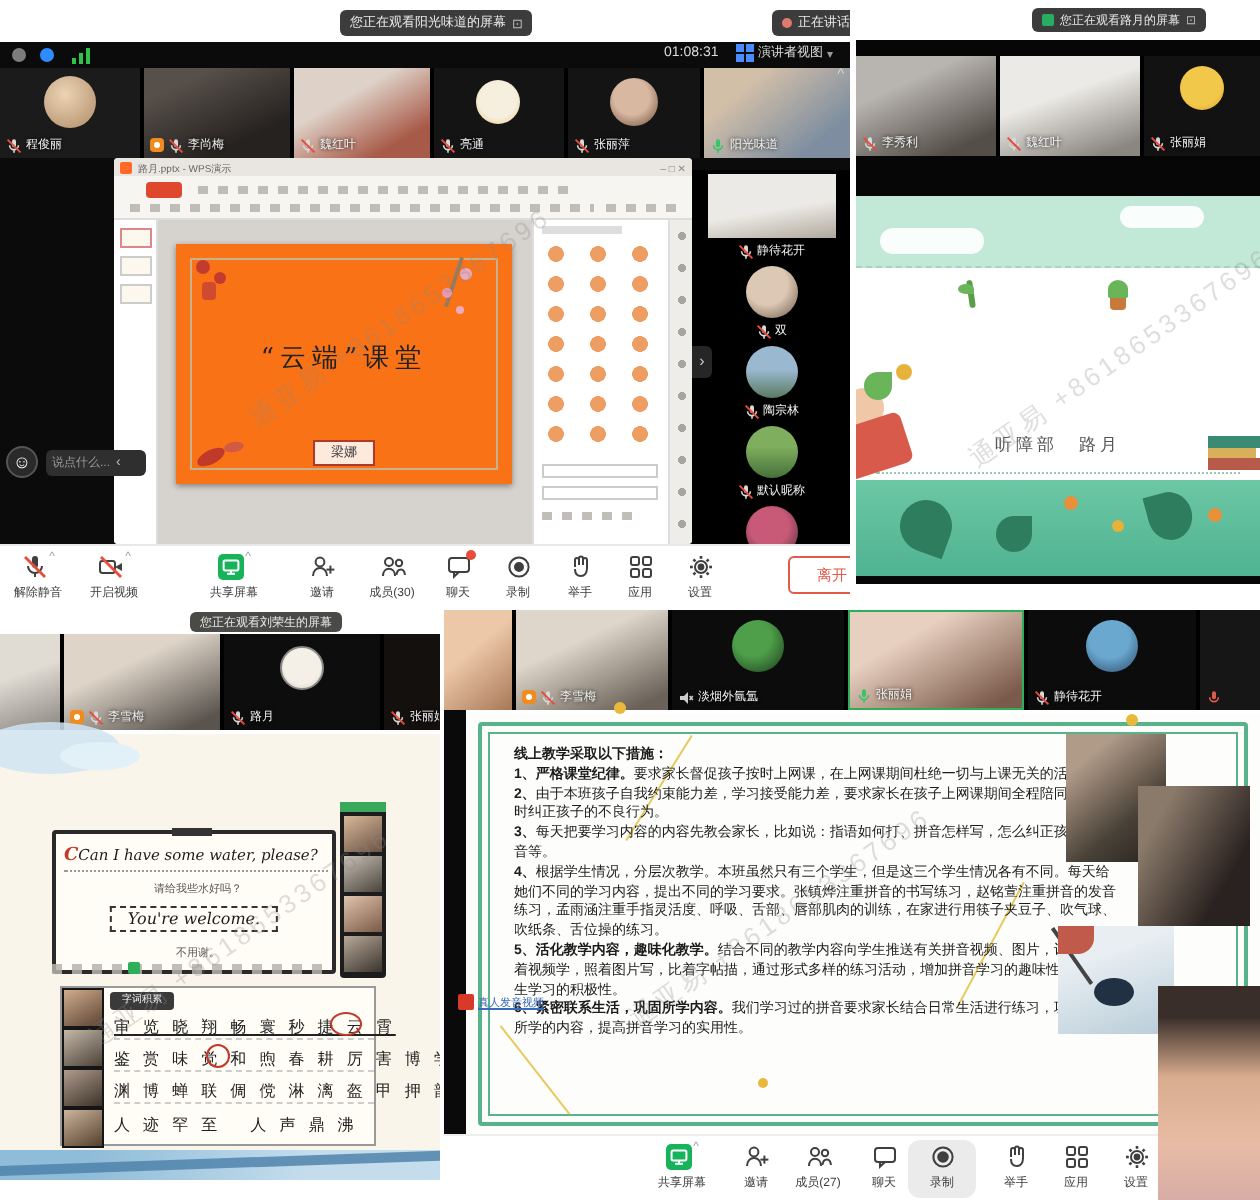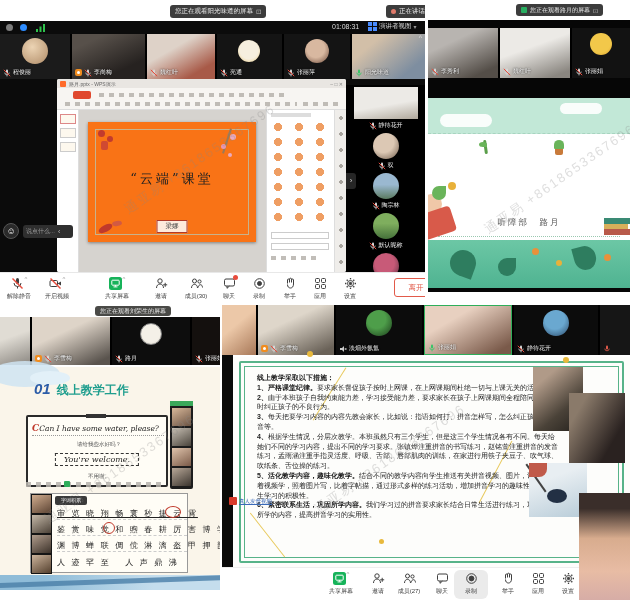--- a/index.html
+++ b/index.html
@@ -453,24 +453,20 @@
             <line x1="0.8" y1="0.8" x2="7.2" y2="7.2" stroke="#e84c3d" stroke-width="1"></line>
           </svg>
           <span>张丽娟</span>
         </div>
     </div>
   </div>
 
   <div class="abs" style="left:0;top:62px;width:220px;height:208px;background:#faf5ea;">
     <div class="abs" style="left:-10px;top:-6px;width:70px;height:26px;background:#cfe4f2;border-radius:50%;opacity:.85;"></div>
     <div class="abs" style="left:30px;top:4px;width:40px;height:14px;background:#e2f0f8;border-radius:50%;"></div>
-    <div class="abs" style="left:34px;top:13px;display:flex;align-items:baseline;gap:6px;">
-      <span style="font-size:15px;font-weight:bold;font-style:italic;color:#2b5ca8;">01</span>
-      <span style="font-size:12px;font-weight:bold;color:#1f9e8e;">线上教学工作</span>
-    </div>
     <div class="abs wb" style="left:26px;top:48px;width:142px;height:72px;border:2px solid #2a2a2a;border-radius:2px;">
       <div class="abs" style="left:58px;top:-3px;width:20px;height:4px;background:#333;"></div>
       <div class="abs serif" style="left:4px;top:6px;width:132px;font-style:italic;font-size:7.5px;color:#1a1a1a;border-bottom:1px dotted #999;padding-bottom:2px;white-space:nowrap;">
         <span style="color:#c0392b;font-weight:bold;font-size:9px;">C</span><span>Can I have some water, please?</span>
       </div>
       <div class="abs" style="left:0;top:24px;width:142px;text-align:center;font-size:5.5px;color:#555;">请给我些水好吗？</div>
       <div class="abs serif" style="left:50%;transform:translateX(-50%);top:36px;border:1px dashed #333;padding:1px 8px;font-style:italic;font-size:8px;color:#1a1a1a;white-space:nowrap;">You're welcome.</div>
       <div class="abs" style="left:0;top:56px;width:142px;text-align:center;font-size:5.5px;color:#555;">不用谢。</div>
     </div>
     <div class="abs" style="left:170px;top:34px;width:23px;height:88px;background:#1c1c1c;border-radius:2px;">

